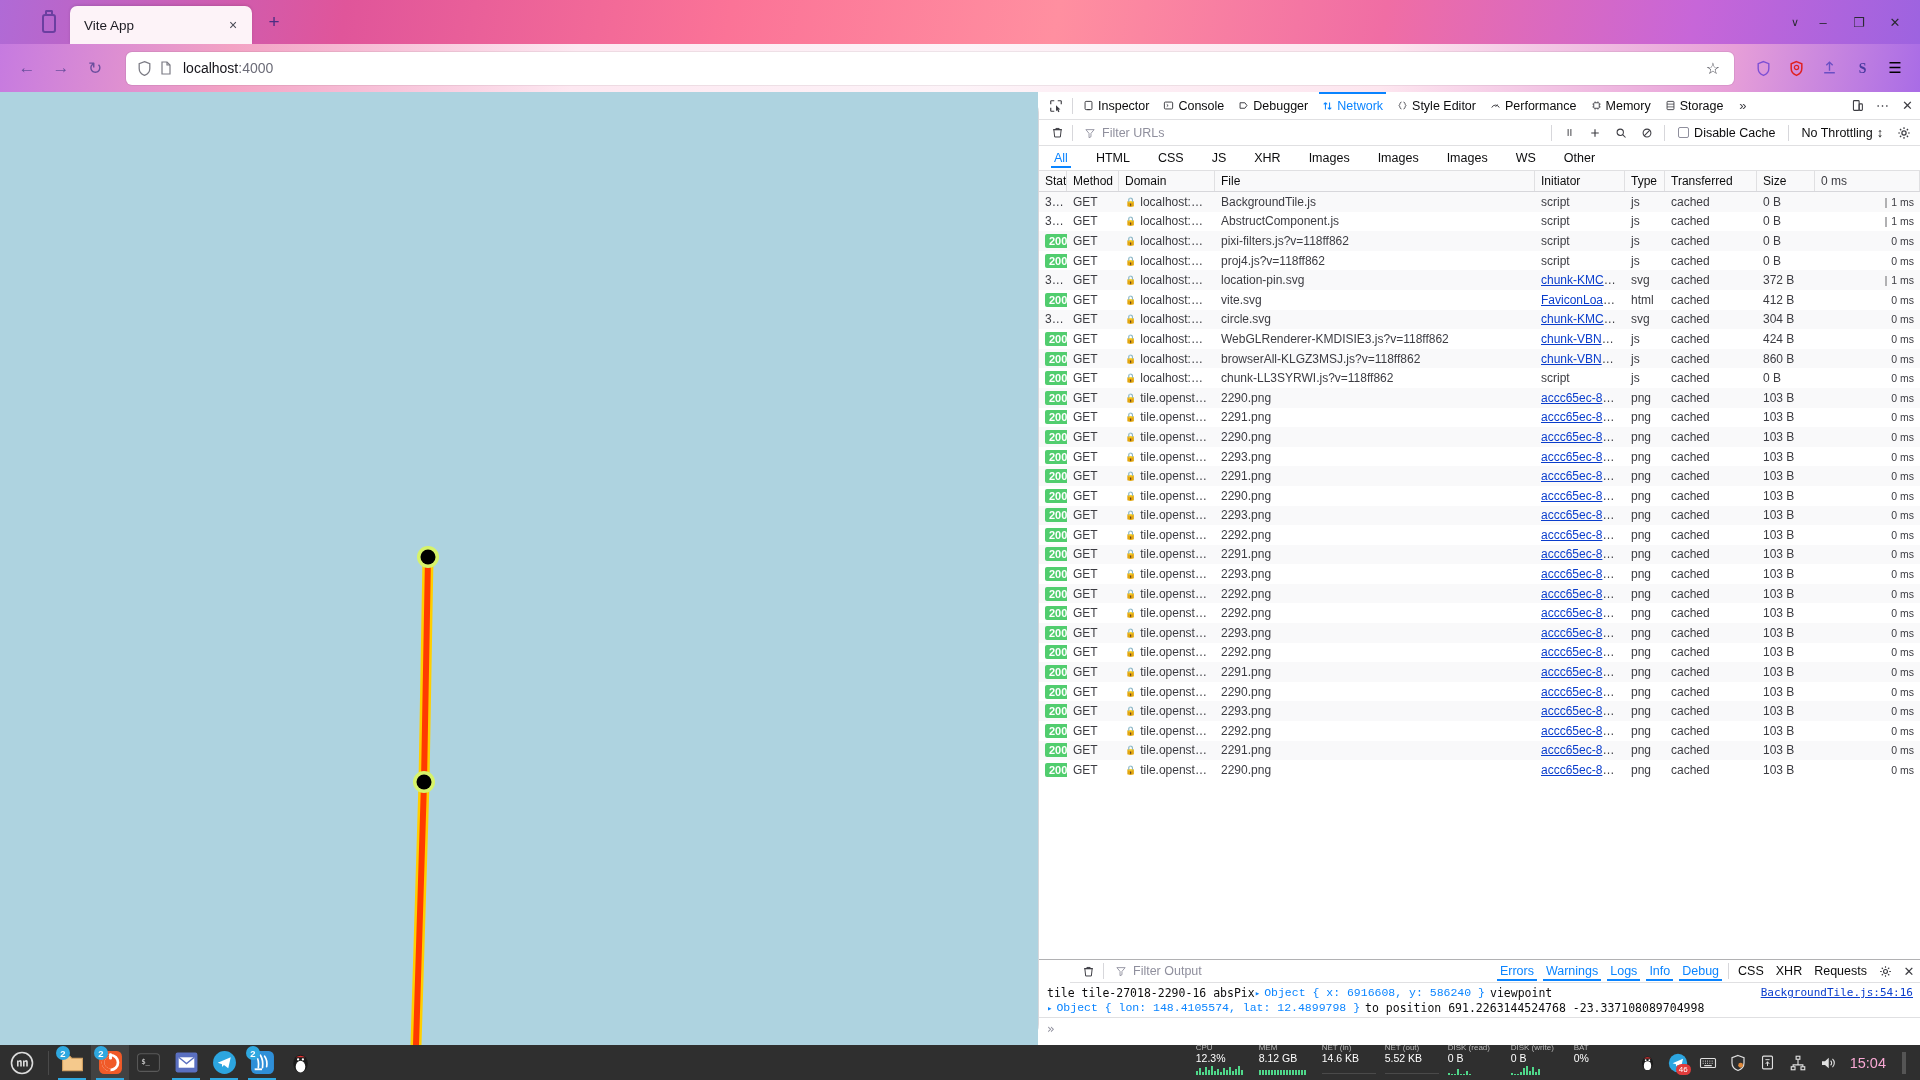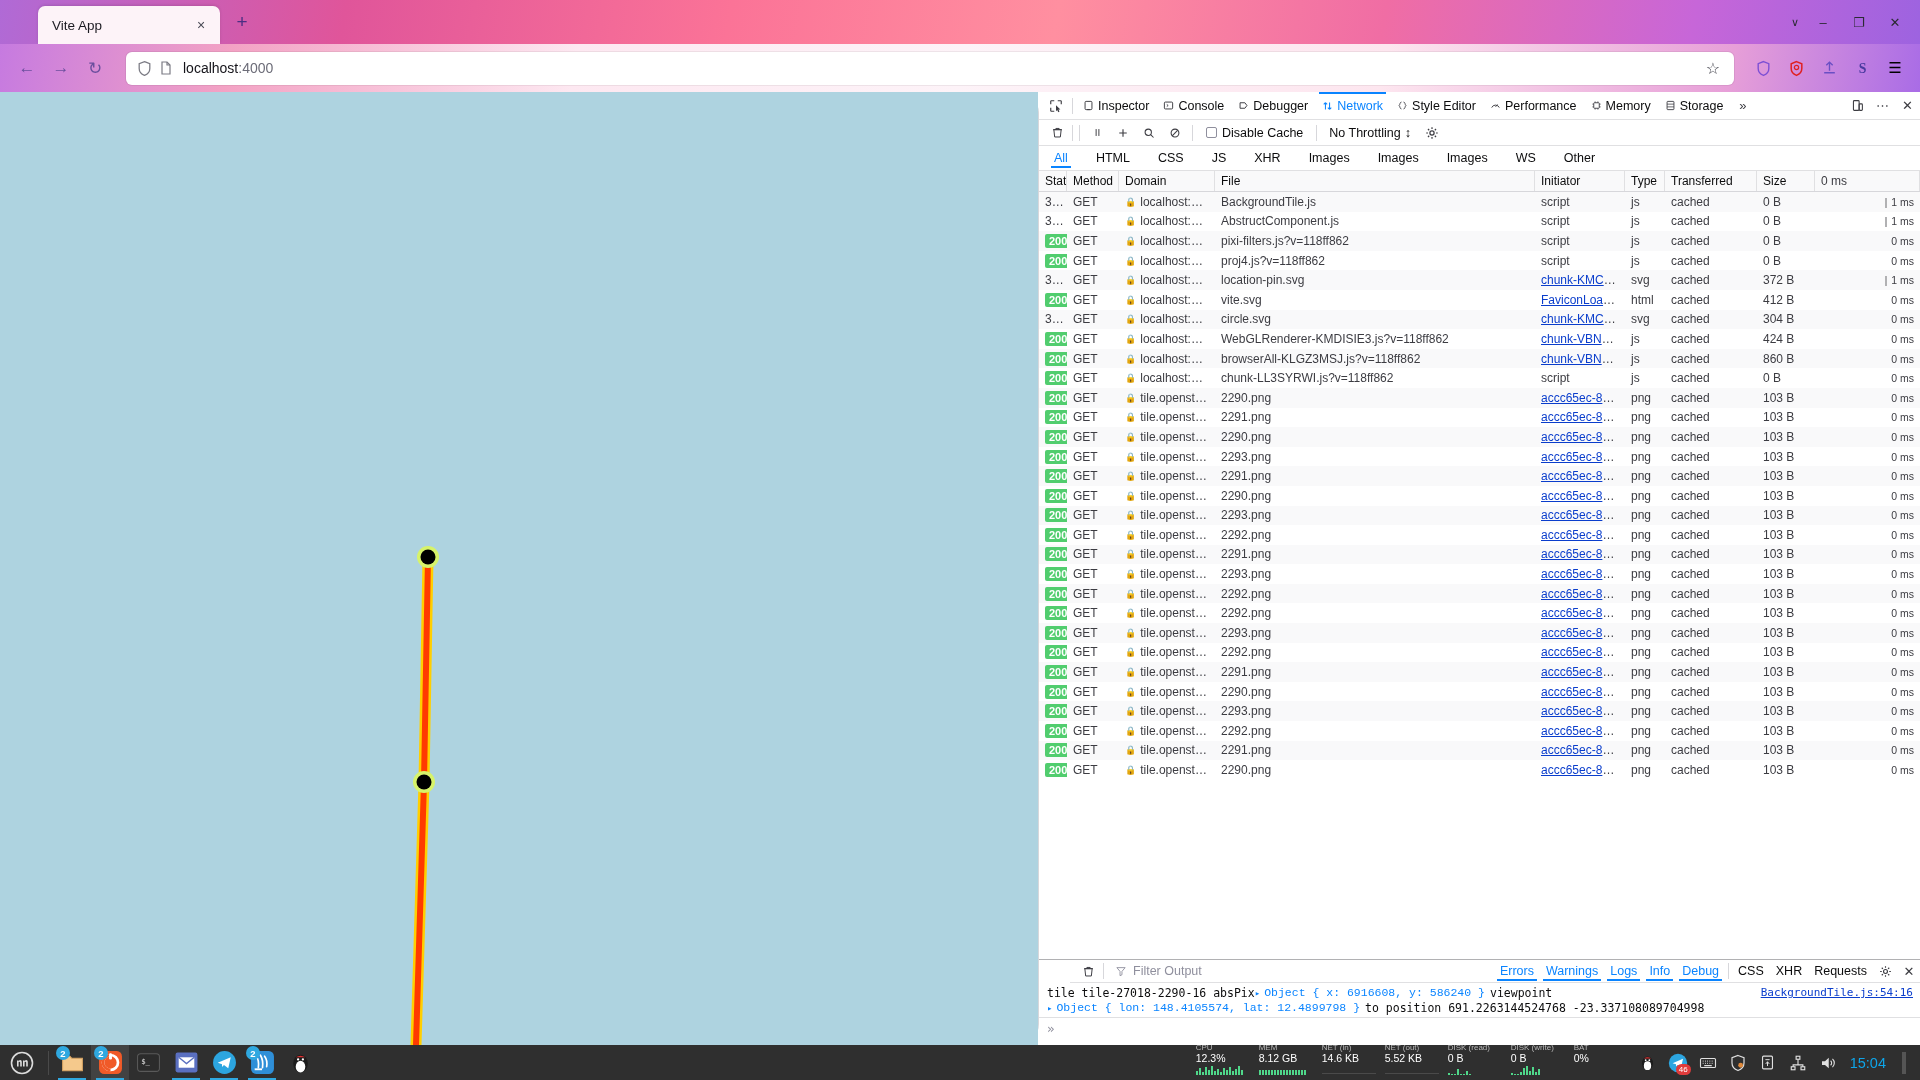--- a/index.html
+++ b/index.html
@@ -12,21 +12,21 @@
   }
 
   
   #browser-window { position: absolute; left:0; top:0; width:1920px; height:1045px; }
 
   #titlebar {
     position:absolute; left:0; top:0; width:1920px; height:44px;
     background: linear-gradient(100deg,#b06ad6 0%, #e0559a 18%, #fb7397 38%, #ff8fa0 55%, #f06da4 72%, #c766d8 88%, #9d63e0 100%);
     display:flex; align-items:flex-end;
   }
-  #tab-strip { display:flex; align-items:flex-end; height:44px; }
+  #tab-strip { display:flex; align-items:flex-end; height:44px; padding-left:32px; }
   .app-badge { position:absolute; left:40px; top:10px; width:18px; height:24px; }
   .app-badge .body { position:absolute; left:2px; top:4px; width:14px; height:19px; border:2px solid #6b3fa0; border-radius:3px; }
   .app-badge .lid { position:absolute; left:5px; top:0px; width:8px; height:5px; border:2px solid #6b3fa0; border-bottom:none; border-radius:2px 2px 0 0; }
   .tab {
     width:182px; height:38px; background:#fdf3f8;
     border-radius:7px 7px 0 0; display:flex; align-items:center;
     padding:0 10px 0 14px; position:relative; margin-left:38px;
     box-shadow: 0 -1px 3px rgba(0,0,0,.12);
   }
   .tab-title { flex:1; font-size:13.5px; color:#1c1b22; white-space:nowrap; overflow:hidden; }
@@ -165,21 +165,21 @@
     display:flex; align-items:center; justify-content:center; font-weight:bold;
   }
   #sys-monitor { margin-left:auto; display:flex; align-items:flex-start; gap:9px; padding-right:10px; }
   .mon { min-width:54px; }
   .mon .lbl { font-size:8px; color:#b8b8b8; line-height:9px; white-space:nowrap; }
   .mon .val { font-size:10.5px; color:#fff; line-height:12px; }
   .mon .graph { height:10px; margin-top:1px; display:flex; align-items:flex-end; gap:1px; }
   .mon .graph i { display:block; width:2px; background:#4fd88a; }
   #tray { display:flex; align-items:center; gap:10px; padding-right:14px; }
   .tray-icon { width:20px; height:20px; display:flex; align-items:center; justify-content:center; color:#e0e0e0; font-size:14px; position:relative; }
-  #clock { color:#0ea5e9; font-size:14.5px; padding-left:2px; padding-right:6px; }
+  #clock { color:#f9a8d4; font-size:14.5px; padding-left:2px; padding-right:6px; }
   #tray-edge { width:4px; height:22px; background:#555; }
 </style>
 </head>
 <body>
 
 <div id="browser-window">
 
   <div id="titlebar">
     <div class="app-badge">
       <div class="lid"></div>
@@ -353,20 +353,26 @@
       </div>
 
       <div id="net-toolbar">
         <div class="net-tb-btn">
           <svg width="13" height="13" viewBox="0 0 16 16">
               <path d="M3.5 4.5 h9 l-1 9 h-7 z" fill="none" stroke="#3c3c42" stroke-width="1.2"></path>
               <path d="M2.5 4.5 h11 M6 4.5 V3 h4 v1.5" fill="none" stroke="#3c3c42" stroke-width="1.2"></path>
             </svg>
         </div>
         <div class="dt-sep"></div>
+        <div id="filter-urls">
+          <svg width="12" height="12" viewBox="0 0 16 16">
+              <path d="M2.5 3.5 h11 l-4.2 5 v4.5 l-2.6 1.2 v-5.7 z" fill="none" stroke="#8f8f9d" stroke-width="1.2"></path>
+            </svg>
+          <span>Filter URLs</span>
+        </div>
         <div class="net-tb-right">
           <div class="dt-sep"></div>
           <div class="net-tb-btn">
               <svg width="11" height="11" viewBox="0 0 16 16">
                 <path d="M6 3 V13 M10 3 V13" stroke="#3c3c42" stroke-width="1.4"></path>
               </svg>
             </div>
           <div class="net-tb-btn">
               <svg width="12" height="12" viewBox="0 0 16 16">
                 <path d="M8 3 V13 M3 8 H13" stroke="#3c3c42" stroke-width="1.5"></path>

